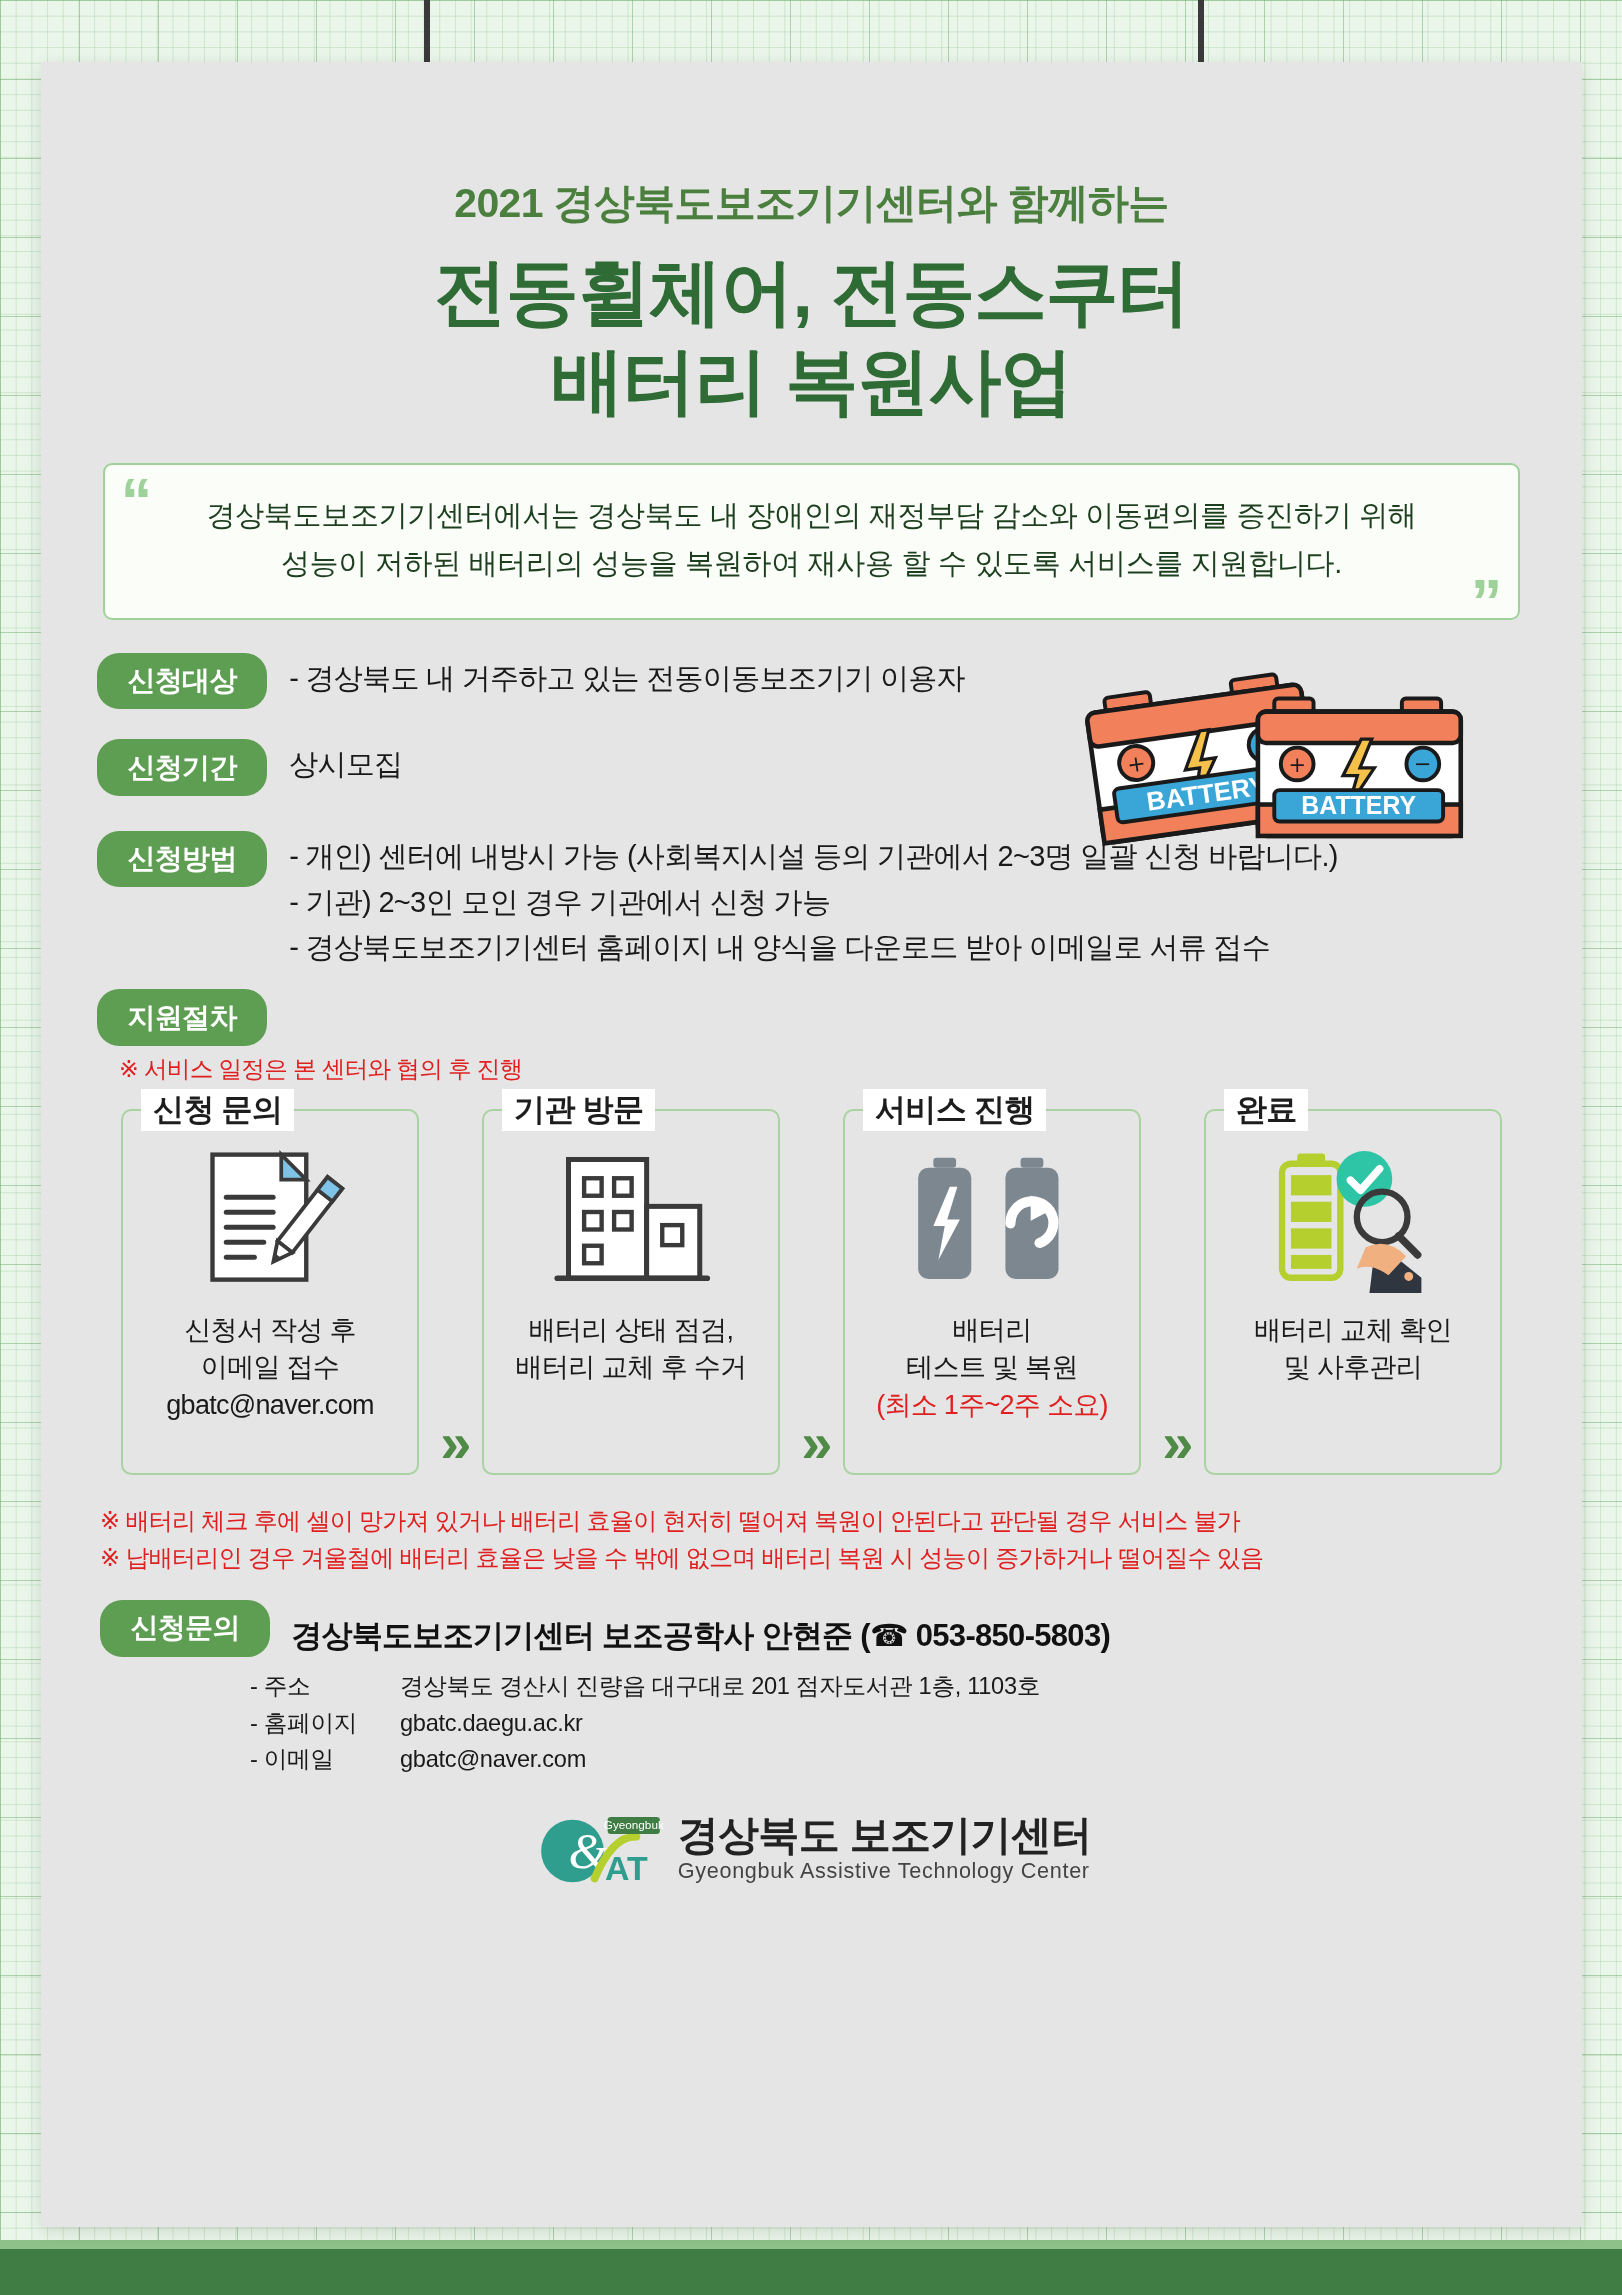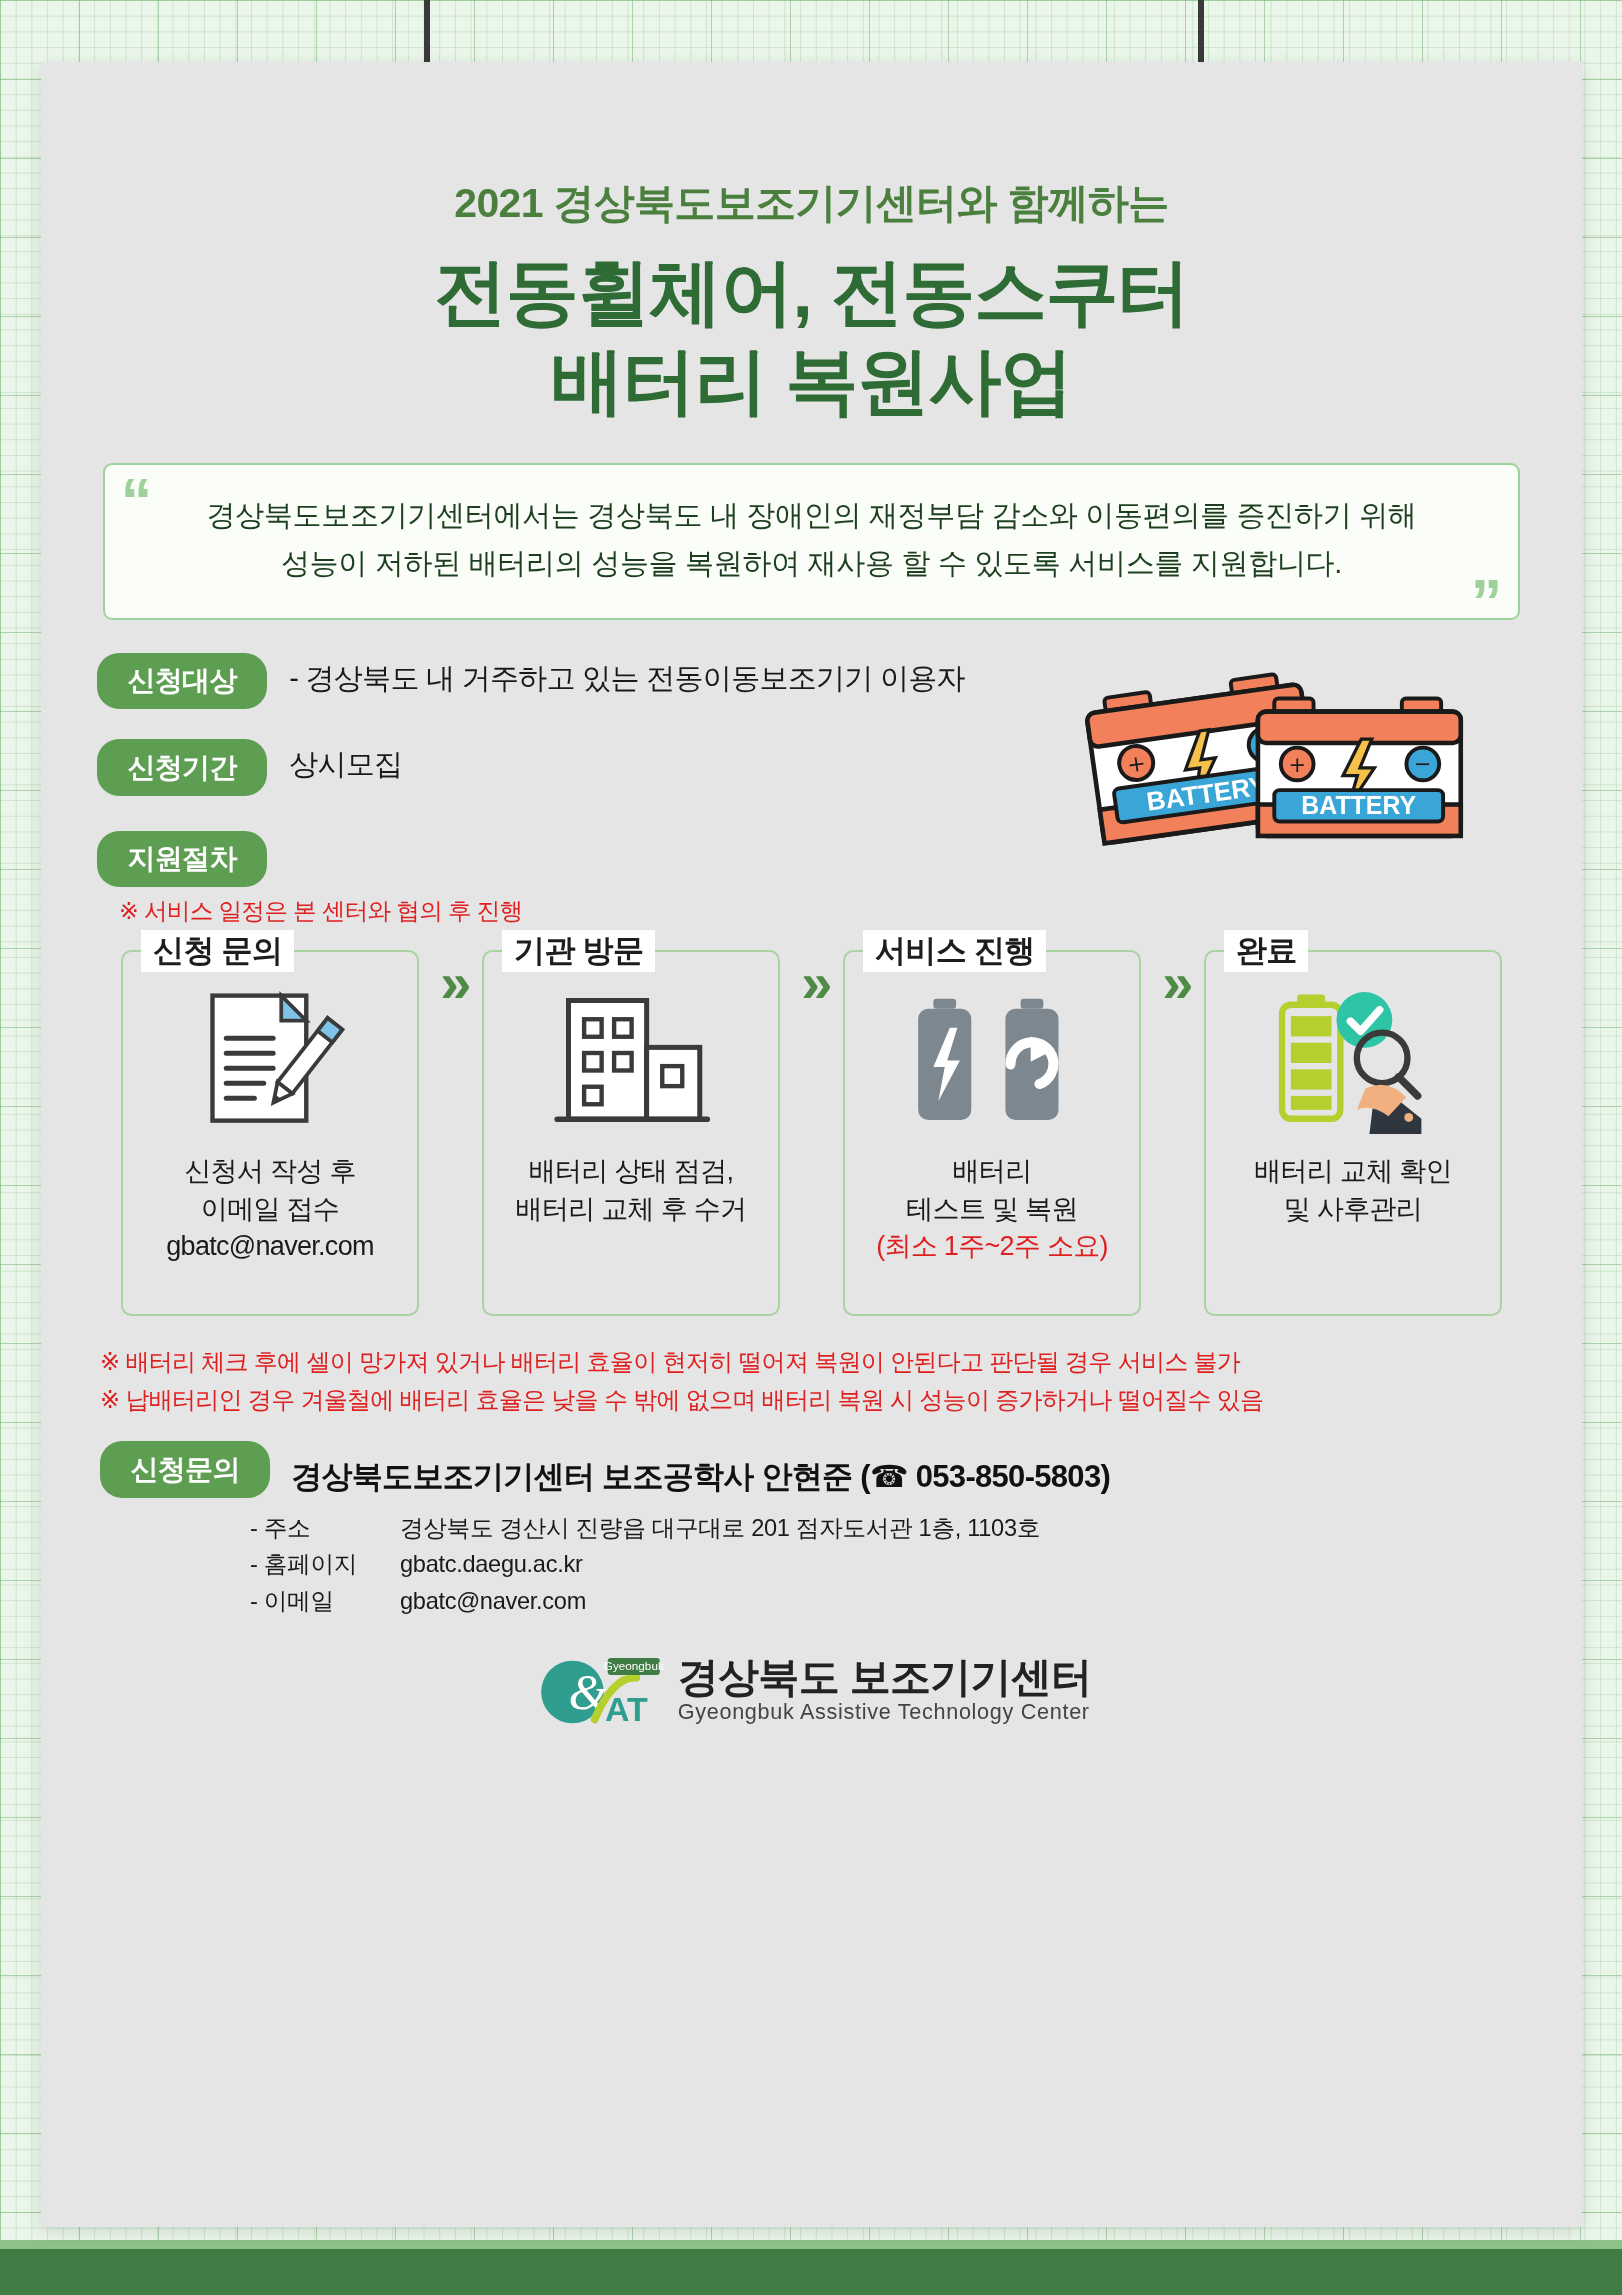--- a/index.html
+++ b/index.html
@@ -161,21 +161,21 @@
     position: absolute;
     right: 46px;
     top: -19.6px;
     width: 458px;
     height: 275px;
   }
 
   
   .flow {
     display: flex;
-    align-items: flex-start;
+    align-items: flex-end;
     justify-content: space-between;
     padding: 0 80px;
     margin-top: 10.5px;
   }
   .flow-step {
     position: relative;
     width: 307px;
     border: 2.6px solid #a9d3a0;
     border-radius: 10.5px;
     padding: 29px 10.5px 19.6px 10.5px;
@@ -360,20 +360,28 @@
         </div>
       </div>
 
       <div class="row" style="margin-bottom:35px;">
         <div class="pill">신청기간</div>
         <div class="row-body">
           <div>상시모집</div>
         </div>
       </div>
 
+      <div class="row" style="margin-bottom:17px;">
+        <div class="pill">신청방법</div>
+        <div class="row-body" style="max-width:1269px;">
+          <div>- 개인)  센터에 내방시  가능 (사회복지시설 등의 기관에서 2~3명 일괄 신청 바랍니다.)</div>
+          <div>- 기관) 2~3인 모인 경우 기관에서 신청 가능</div>
+          <div>- 경상북도보조기기센터 홈페이지 내 양식을 다운로드 받아 이메일로 서류 접수</div>
+        </div>
+      </div>
 
       <div class="row" style="margin-bottom:18.3px;flex-direction:column;">
         <div class="pill">지원절차</div>
         <div class="row-body">
           <div class="note-red" style="padding-top:2.6px;">※ 서비스 일정은 본 센터와 협의 후 진행</div>
         </div>
       </div>
     </div>
 
     <div class="flow">

